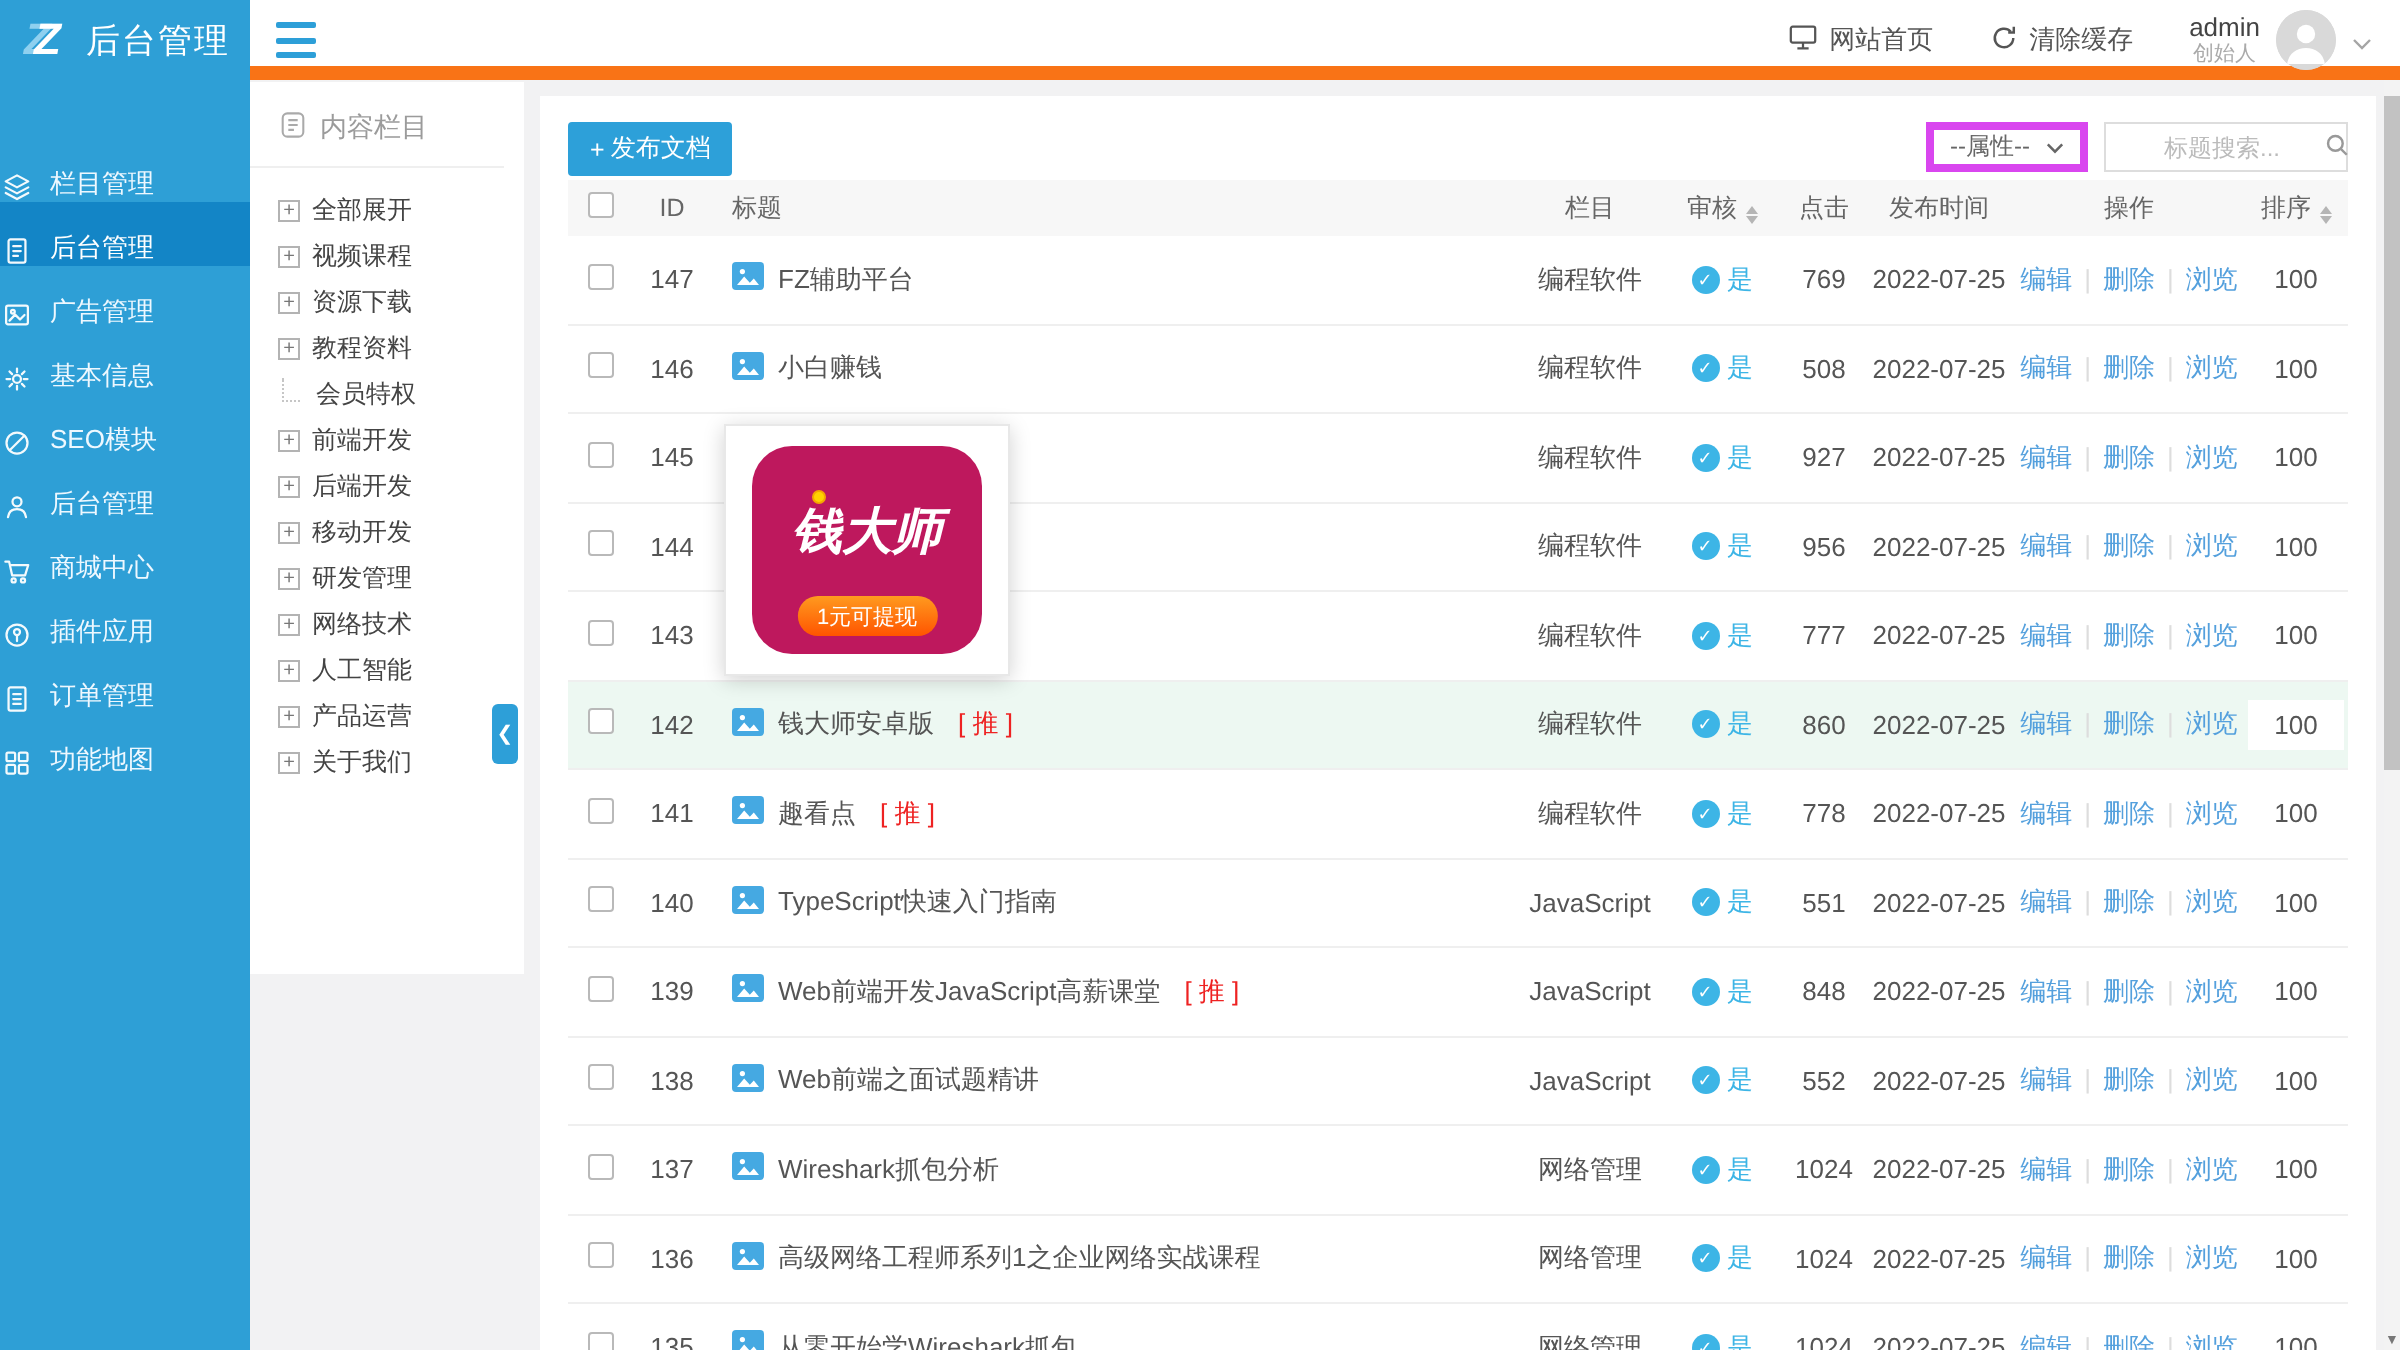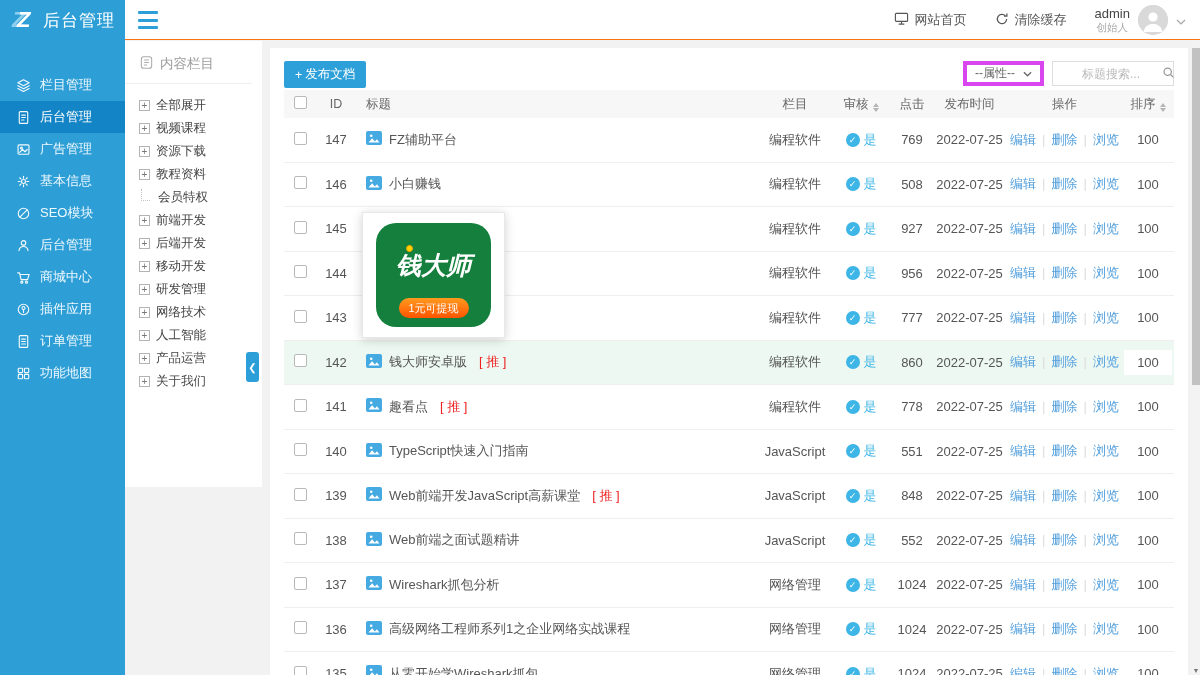--- a/index.html
+++ b/index.html
@@ -10,25 +10,25 @@
   }
   
   .sidebar { position:absolute; left:0; top:0; width:125px; height:675px; background:#2e9fd6; z-index:3; }
   .logo { height:40px; display:flex; align-items:center; padding-left:12px; color:#fff; }
   .logo-z { position:relative; width:26px; height:24px; margin-right:5px; }
   .logo-z .z1,.logo-z .z2 { position:absolute; font-weight:bold; font-size:22px; font-style:italic; line-height:24px; }
   .logo-z .z1 { color:#8fd0ef; left:0; top:0; }
   .logo-z .z2 { color:#fff; left:5px; top:0; }
   .logo-title { font-size:17px; letter-spacing:1px; font-weight:500; white-space:nowrap; }
   .menu { margin-top:29px; }
-  .menu-item { height:32px; display:flex; align-items:center; padding-left:15px; color:#eef8ff; cursor:pointer; font-size:13px; }
+  .menu-item { height:32px; display:flex; align-items:flex-end; color:#eef8ff; cursor:pointer; font-size:13px; }
   .menu-item.active { background:#1385c6; color:#fff; }
   .mi-icon { width:16px; height:16px; margin-right:9px; display:flex; align-items:center; justify-content:center; opacity:.95; }
   
-  .topbar { position:absolute; left:125px; top:0; width:1075px; height:40px; background:#fff; border-bottom:1px solid #f97316; z-index:2; }
+  .topbar { position:absolute; left:125px; top:0; width:1075px; height:40px; background:#fff; border-bottom:7px solid #f97316; z-index:2; }
   .hamburger { position:absolute; left:13px; top:11px; width:20px; height:18px; display:flex; flex-direction:column; justify-content:space-between; cursor:pointer; }
   .hamburger i { display:block; height:3px; background:#2d9fd8; border-radius:1px; }
   .topbar-right { position:absolute; right:14px; top:0; height:40px; display:flex; align-items:center; gap:28px; }
   .tb-item { display:flex; align-items:center; gap:6px; color:#555; font-size:13px; cursor:pointer; }
   .user-block { display:flex; align-items:center; gap:8px; cursor:pointer; }
   .user-names { text-align:center; line-height:1.15; }
   .user-name { font-size:13px; color:#444; }
   .user-role { font-size:10.5px; color:#aaa; }
   .avatar { width:30px; height:30px; border-radius:50%; overflow:hidden; background:#d9d9d9; }
   
@@ -63,21 +63,21 @@
   .sorticon .up { border-bottom:4px solid #b5b5b5; }
   .sorticon .dn { border-top:4px solid #b5b5b5; }
   .tag { color:#ee2222; margin-left:5px; }
   .audit-cell { display:flex; align-items:center; justify-content:center; gap:4px; color:#3db5e6; }
   .chk-circle { width:14px; height:14px; border-radius:50%; background:#3db5e6; color:#fff; font-size:9px; line-height:14px; text-align:center; display:inline-block; }
   .act a { color:#54a0dd; text-decoration:none; cursor:pointer; }
   .act .sep { color:#ddd; margin:0 6px; }
   .sort-val.box { background:#fff; padding:5px 13px; display:inline-block; }
   
   .popup { position:absolute; left:362px; top:212px; width:143px; height:126px; background:#fff; border:1px solid #e8e8e8; box-shadow:0 2px 10px rgba(0,0,0,.18); z-index:10; }
-  .applogo { position:absolute; left:13px; right:13px; top:10px; bottom:10px; background:#15803d; border-radius:20px; overflow:hidden; }
+  .applogo { position:absolute; left:13px; right:13px; top:10px; bottom:10px; background:#be185d; border-radius:20px; overflow:hidden; }
   .applogo .cn { color:#fff; font-size:25px; font-weight:bold; font-style:italic; text-align:center; margin-top:26px; letter-spacing:0; white-space:nowrap; }
   .applogo .coin { position:absolute; left:30px; top:22px; width:7px; height:7px; border-radius:50%; background:#ffd200; border:1px solid #f5a700; }
   .pill { position:absolute; bottom:9px; left:50%; transform:translateX(-50%); background:linear-gradient(180deg,#ff9a1f,#ff5400); color:#fff; font-size:11px; padding:2.5px 10px; border-radius:10px; white-space:nowrap; }
   
   .scroll-track { position:absolute; right:0; top:40px; width:8px; height:635px; background:#f3f3f3; z-index:6; }
   .scroll-thumb { position:absolute; right:0; top:8px; width:8px; height:337px; background:#c2c2c2; cursor:pointer; }
   .scroll-arrow { position:absolute; right:0; bottom:1px; width:8px; text-align:center; font-size:7px; color:#777; cursor:pointer; }
 </style>
 </head>
 <body>

